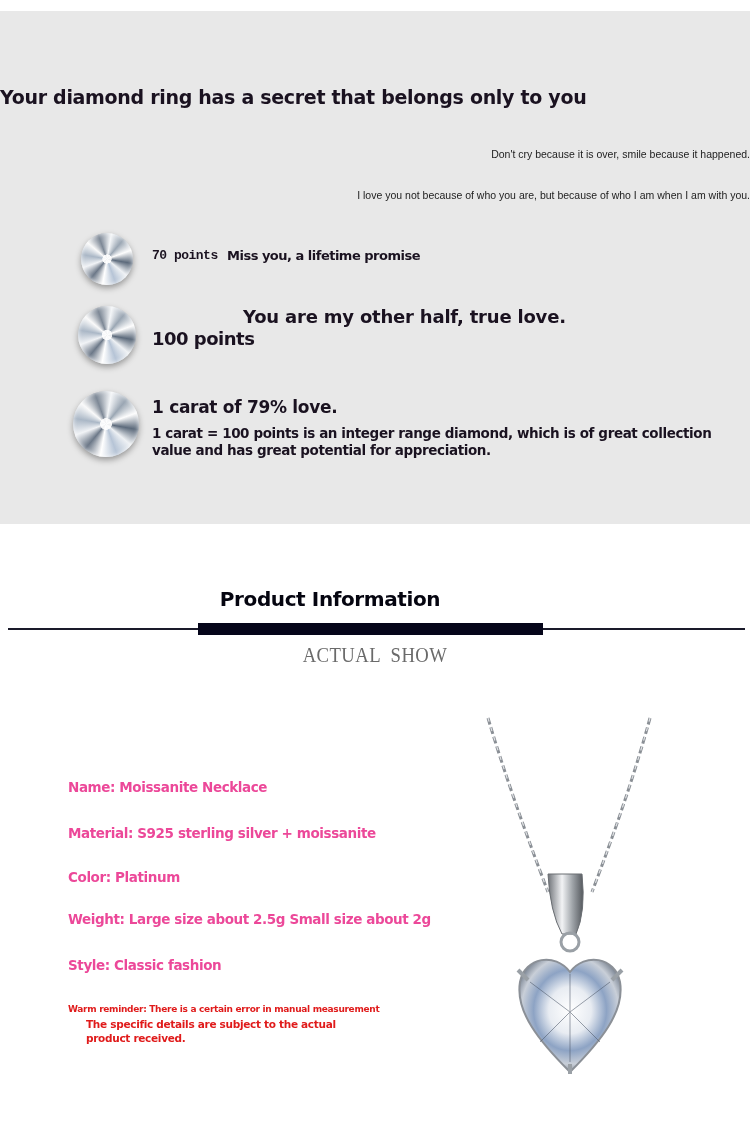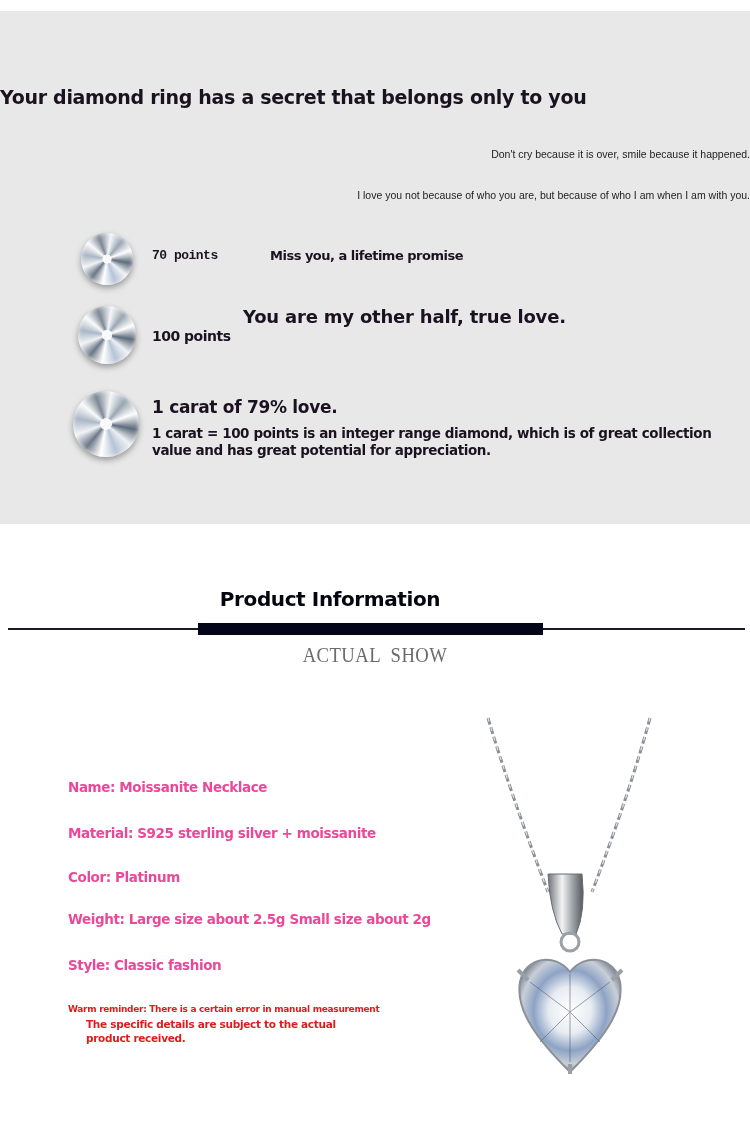--- a/index.html
+++ b/index.html
@@ -13,22 +13,22 @@
   .gem { position:absolute; border-radius:50%;
          background:
            radial-gradient(circle at 50% 50%, rgba(255,255,255,0.9) 0 12%, transparent 13%),
            conic-gradient(from 10deg, #f4f6f8, #9aa6b3, #fdfdfd, #5d6b7c, #eef1f4, #b6c4d6, #ffffff, #6c7888, #f1f3f6, #aab7c6, #fafafa, #7d8896, #f4f6f8);
          box-shadow: 0 3px 6px rgba(0,0,0,0.35), inset 0 0 4px rgba(255,255,255,0.8); }
   .gem1 { left:81px; top:233px; width:52px; height:52px; }
   .gem2 { left:78px; top:306px; width:58px; height:58px; }
   .gem3 { left:73px; top:391px; width:66px; height:66px; }
   .row-label { position:absolute; font-family:"DejaVu Sans", sans-serif; font-weight:bold; color:#1a1220; }
   .r1a { left:152px; top:248px; font-size:13px; letter-spacing:-0.5px;font-family:Liberation Mono, monospace; }
-  .r1b { left:227px; top:248px; font-size:13px; letter-spacing:-0.5px;margin-left:43px; }
-  .r2a { left:152px; top:328px; font-size:14px; letter-spacing:-0.5px; }
+  .r1b { left:227px; top:248px; font-size:13px; letter-spacing:-0.5px; }
+  .r2a { left:152px; top:328px; font-size:18px; letter-spacing:-0.5px; }
   .r2b { left:243px; top:306px; font-size:18px; letter-spacing:-0.2px; }
   .r3a { left:152px; top:397px; font-size:17px; letter-spacing:-0.3px; }
   .r3b { left:152px; top:425px; width:560px; font-size:13.5px; line-height:17px; letter-spacing:-0.4px; }
   .pi-title { position:absolute; left:0; width:660px; top:587px; text-align:center;
               font-family:"DejaVu Sans", sans-serif; font-weight:bold; font-size:20px; letter-spacing:-0.4px; color:#050510; }
   .thin-line { position:absolute; left:8px; top:628px; width:737px; height:2px; background:#1a1a2a; }
   .thick-bar { position:absolute; left:198px; top:623px; width:345px; height:12px; background:#05051a; }
   .actual { position:absolute; left:0; width:750px; top:642px; text-align:center;
             font-family:"Liberation Serif", serif; font-size:22px; color:#6a6a6a; letter-spacing:0.5px; transform:scaleX(0.85); }
   .spec { position:absolute; left:68px; font-family:"DejaVu Sans", sans-serif; font-weight:bold; font-size:13.5px;

